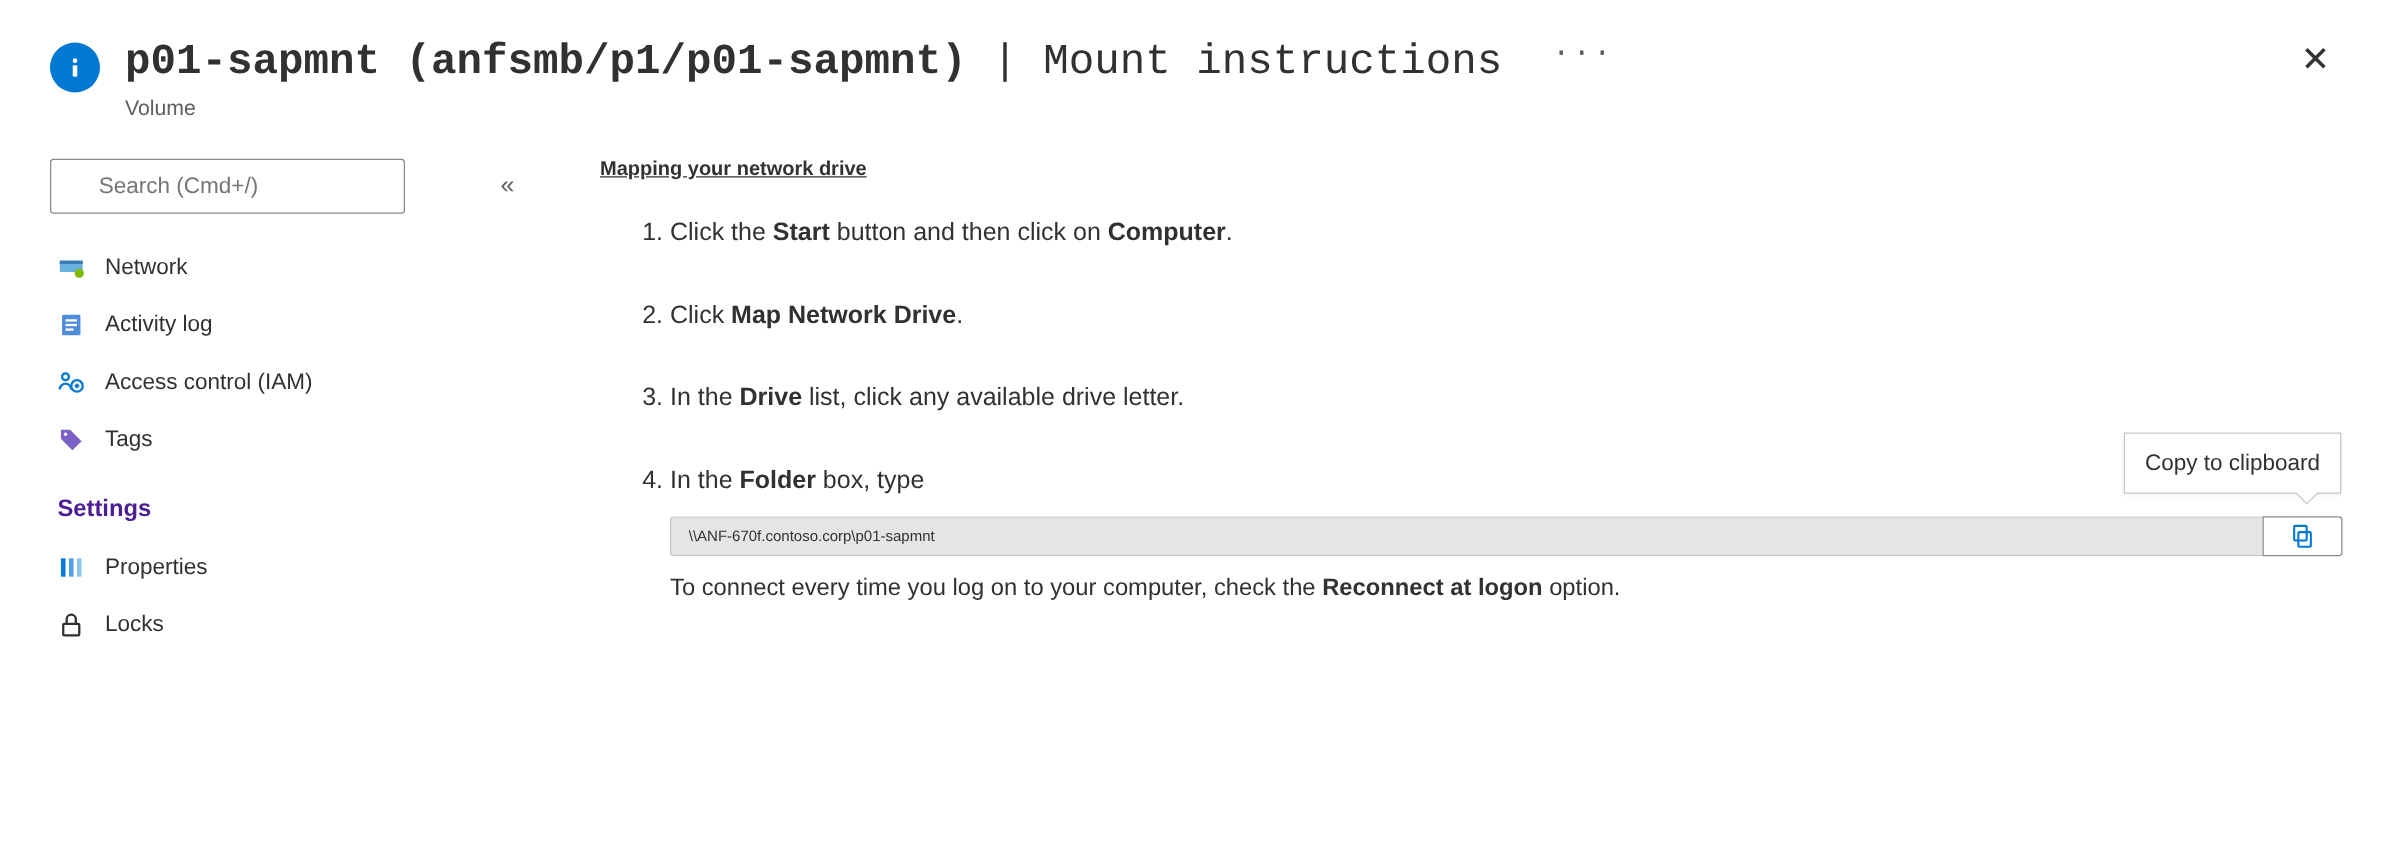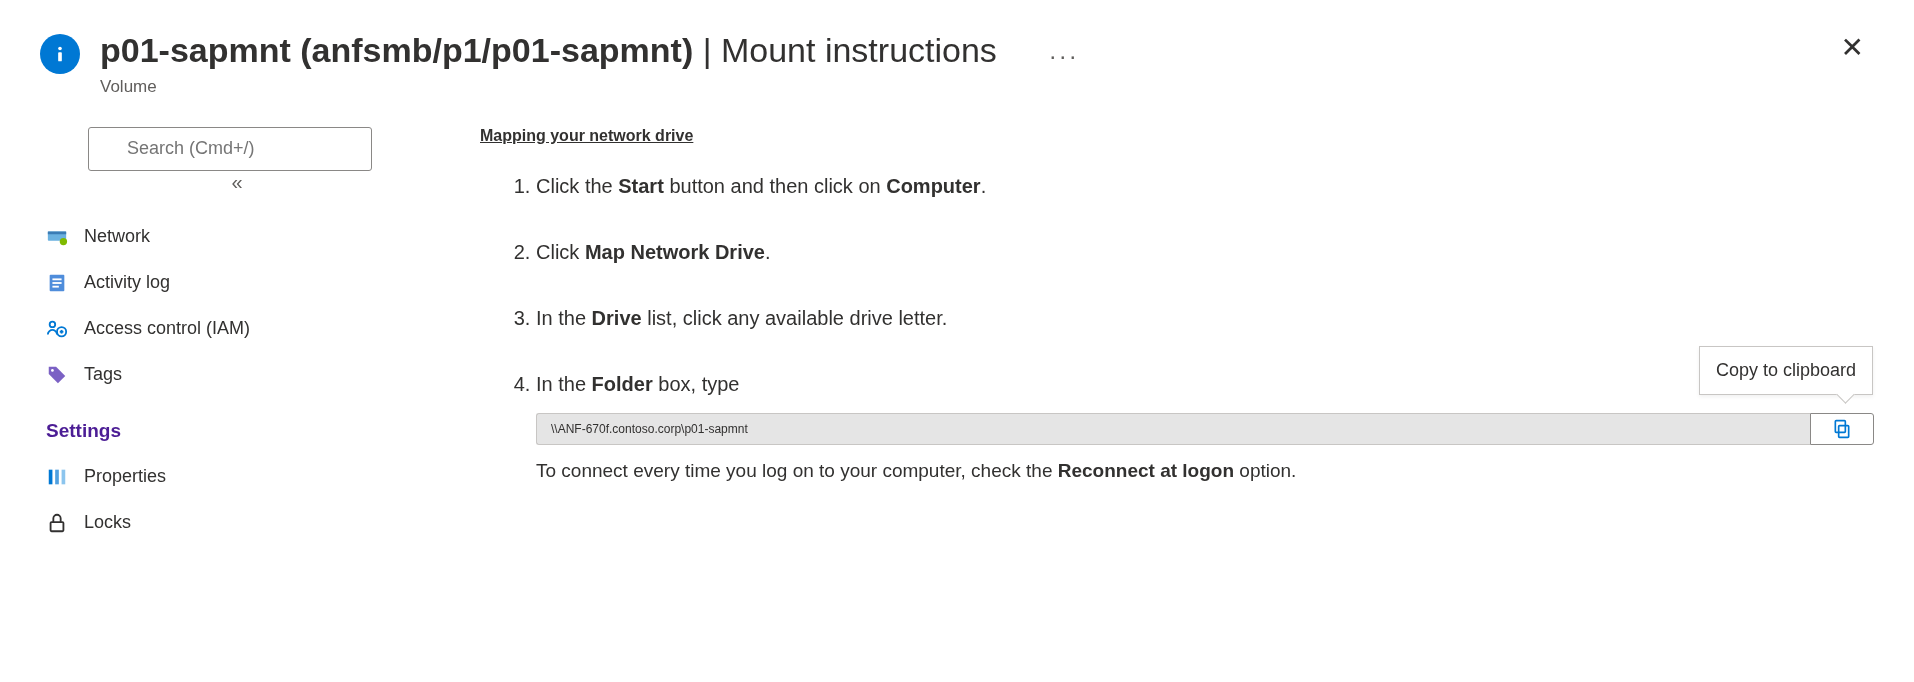--- a/index.html
+++ b/index.html
@@ -2,29 +2,29 @@
 <html><head>
 <meta charset="utf-8">
 <style>
   * { box-sizing: border-box; margin: 0; padding: 0; }
   body { font-family: "Segoe UI", Arial, sans-serif; color: #323130; background: #fff; }
   .container { display: flex; flex-direction: column; padding: 30px 40px; width: 100%; }
   .header { display: flex; align-items: flex-start; margin-bottom: 30px; position: relative; }
   .header-icon { width: 40px; height: 40px; border-radius: 50%; background: #0078d4; display: flex; align-items: center; justify-content: center; margin-right: 20px; flex-shrink: 0; margin-top:4px; }
   .header-icon svg { width: 22px; height: 22px; fill: white; }
   .header-text { flex: 1; }
-  .title-line { display: flex; align-items: flex-end; gap: 12px; font-size: 34px; font-weight: 400; line-height: 1.2; }
+  .title-line { display: flex; align-items: flex-start; font-size: 34px; font-weight: 400; line-height: 1.2; font-family: Liberation Mono, monospace; }
   .title-bold { font-weight: 600; }
   .title-thin { font-weight: 300; color:#323130; }
   .subtitle { font-size: 17px; color:#605e5c; margin-top:6px; }
   .ellipsis { font-size:24px; color:#605e5c; letter-spacing:2px; margin-left:40px; }
   .close-btn { position:absolute; right:10px; top:4px; font-size:28px; font-weight:300; color:#323130; cursor:pointer; line-height:1; }
   .body { display: flex; }
   .sidebar { width: 380px; flex-shrink:0; }
-  .search-row { display:flex; align-items:center; margin-bottom:20px;flex-direction:column; }
+  .search-row { display:flex; align-items:center; margin-bottom:20px; }
   .search-input { flex:1; height:44px; border:1px solid #8a8886; border-radius:3px; padding:0 12px 0 38px; font-size:18px; color:#323130; background: #fff; position:relative; }
   .search-wrap { position:relative; flex:1; }
   .search-icon { position:absolute; left:10px; top:50%; transform:translateY(-50%); width:18px; height:18px; }
   .collapse-icon { width:28px; text-align:center; color:#605e5c; font-size:20px; margin-left:14px; cursor:pointer; }
   .nav-item { display:flex; align-items:center; padding:12px 6px; font-size:18px; color:#323130; cursor:pointer; gap:16px; }
   .nav-item svg { width:22px; height:22px; flex-shrink:0; }
   .section-head { font-size:19px; font-weight:600; padding:22px 6px 12px; color:#4c1d95; }
   .content { flex:1; padding-left:60px; position:relative; }
   .content h2 { font-size:16px; font-weight:700; margin-bottom:26px;text-decoration:underline; }
   ol.steps { list-style: decimal; padding-left:56px; font-size:20px; }

